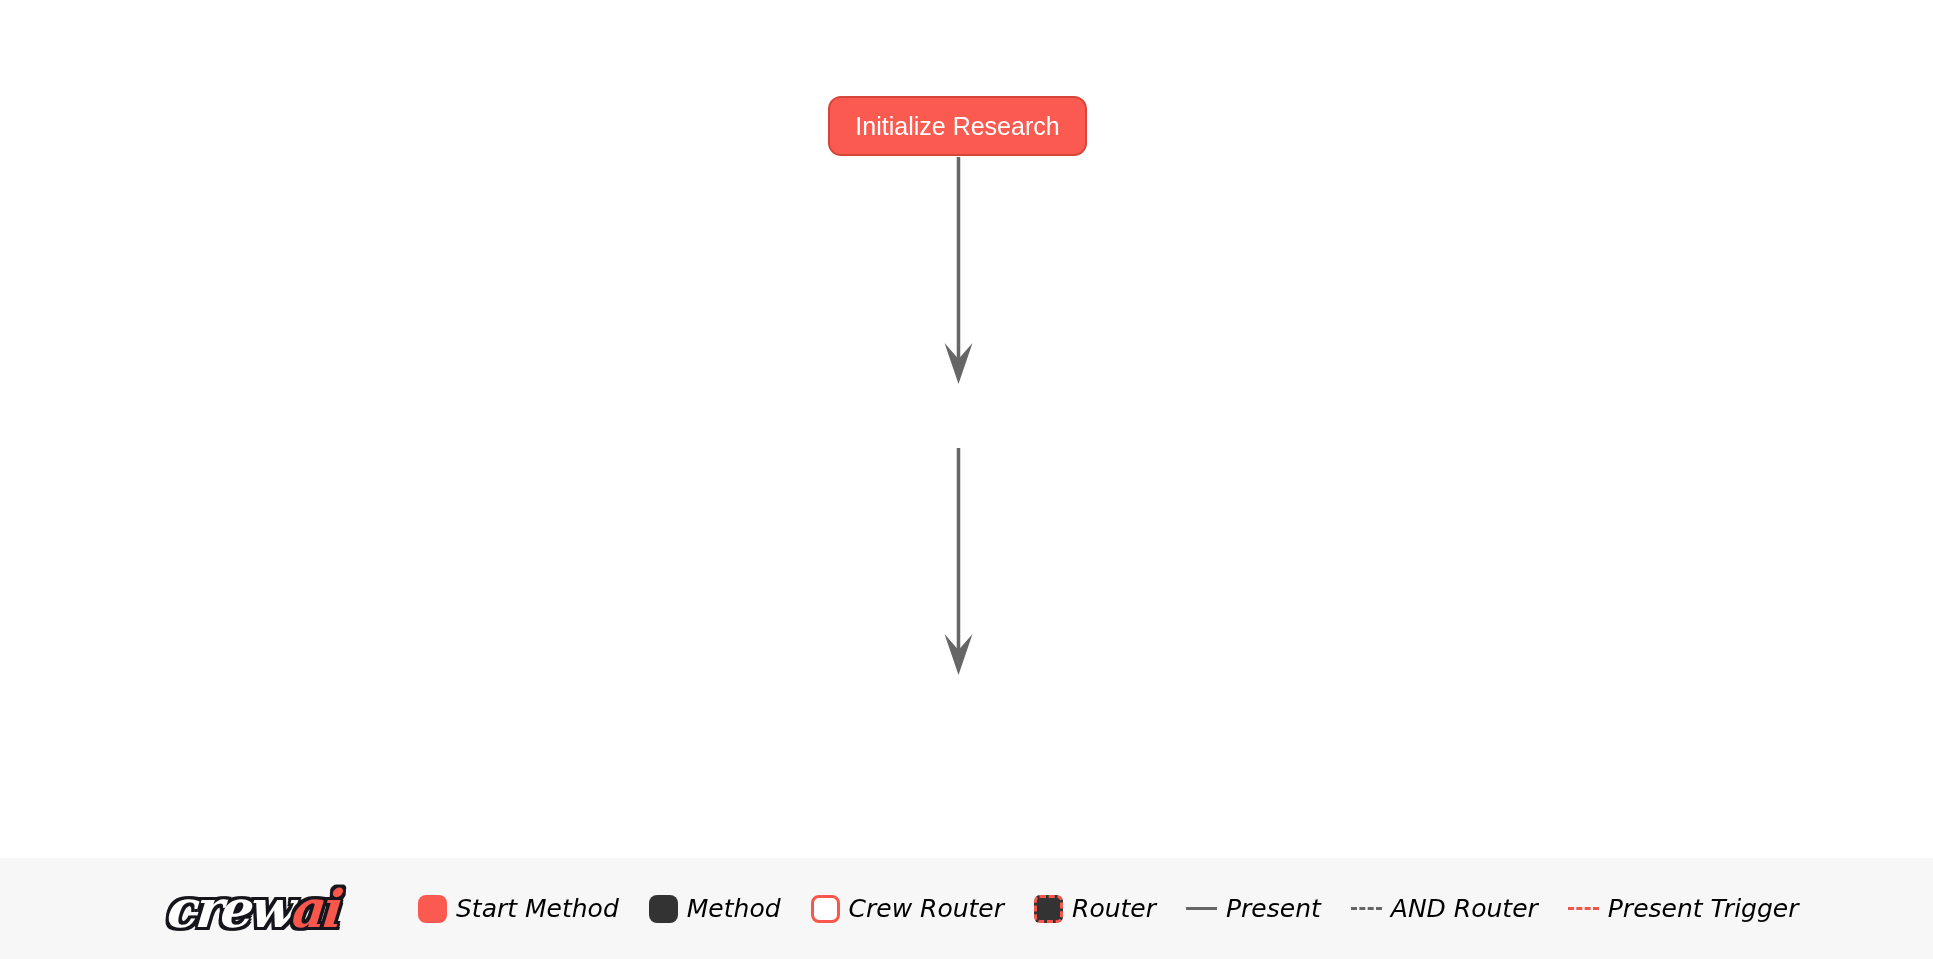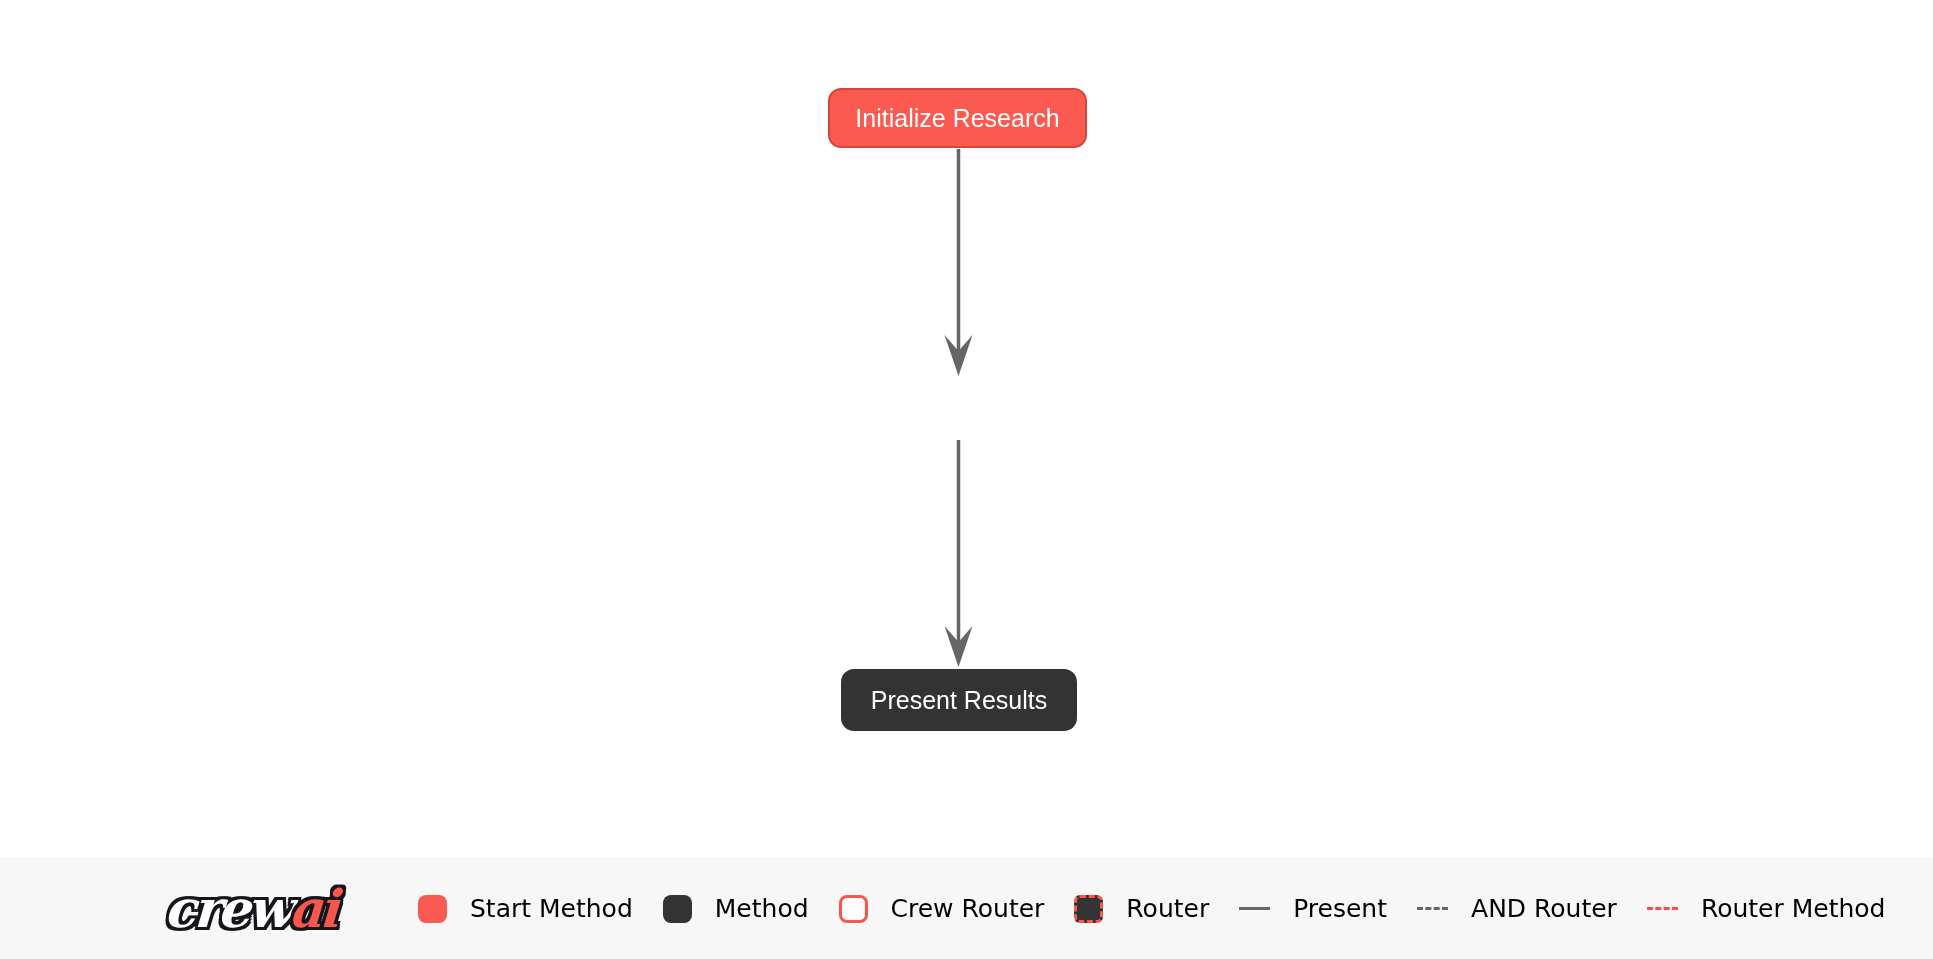--- a/index.html
+++ b/index.html
@@ -9,21 +9,21 @@
     height: 959px;
     background: #ffffff;
     overflow: hidden;
     font-family: "Liberation Sans", sans-serif;
   }
   .page { position: relative; width: 1933px; height: 959px; }
 
   
   .canvas {
     position: absolute;
-    left: 0; top: 4px;
+    left: 0; top: 12px;
     width: 1933px; height: 858px;
     background: #ffffff;
   }
   svg.edges { position: absolute; left: 0; top: 0; }
 
   .node {
     position: absolute;
     box-sizing: border-box;
     display: flex;
     align-items: center;
@@ -82,21 +82,21 @@
   }
   .legend-items {
     display: flex;
     align-items: center;
     margin-left: 30px;
     gap: 30px;
     font-family: "DejaVu Sans", sans-serif;
     font-size: 25px;
     color: #000000;
   }
-  .legend-item { display: flex; align-items: center; gap: 23px; }
+  .legend-item { display: flex; align-items: center; gap: 9px; font-style: italic; }
   .swatch {
     width: 29px; height: 28px;
     border-radius: 8px;
     box-sizing: border-box;
     flex: 0 0 auto;
   }
   .swatch-start  { background: #fb5a50; }
   .swatch-method { background: #333333; }
   .swatch-crew   { background: #ffffff; border: 3px solid #f9564c; }
   .swatch-router { background: #333333; border: 3px dashed #f9564c; border-radius: 6px; }
@@ -121,23 +121,20 @@
         <polygon points="958.5,372 944.5,331 958.5,347 972.5,331" fill="#666666"></polygon>
       </g>
       <g>
         <line x1="958.5" y1="436" x2="958.5" y2="643" stroke="#666666" stroke-width="3.5"></line>
         <polygon points="958.5,663 944.5,622 958.5,638 972.5,622" fill="#666666"></polygon>
       </g>
     </svg>
 
     <div id="node-0" class="node node-start">
       <span>Initialize Research</span>
-    </div>
-    <div id="node-2" class="node node-method">
-      <span>Present Results</span>
     </div>
 
   </div>
 
   <div class="legend">
 
     <div class="logo">
       <span class="logo-crew">crew</span><span class="logo-ai">ai</span>
     </div>
 
@@ -168,19 +165,19 @@
         <span>Present</span>
       </div>
 
       <div class="legend-item">
         <span class="line-swatch line-dashed"></span>
         <span>AND Router</span>
       </div>
 
       <div class="legend-item">
         <span class="line-swatch line-dashed line-red"></span>
-        <span>Router Method</span>
+        <span>Present Trigger</span>
       </div>
 
     </div>
   </div>
 
 </div>
 
 </body></html>

